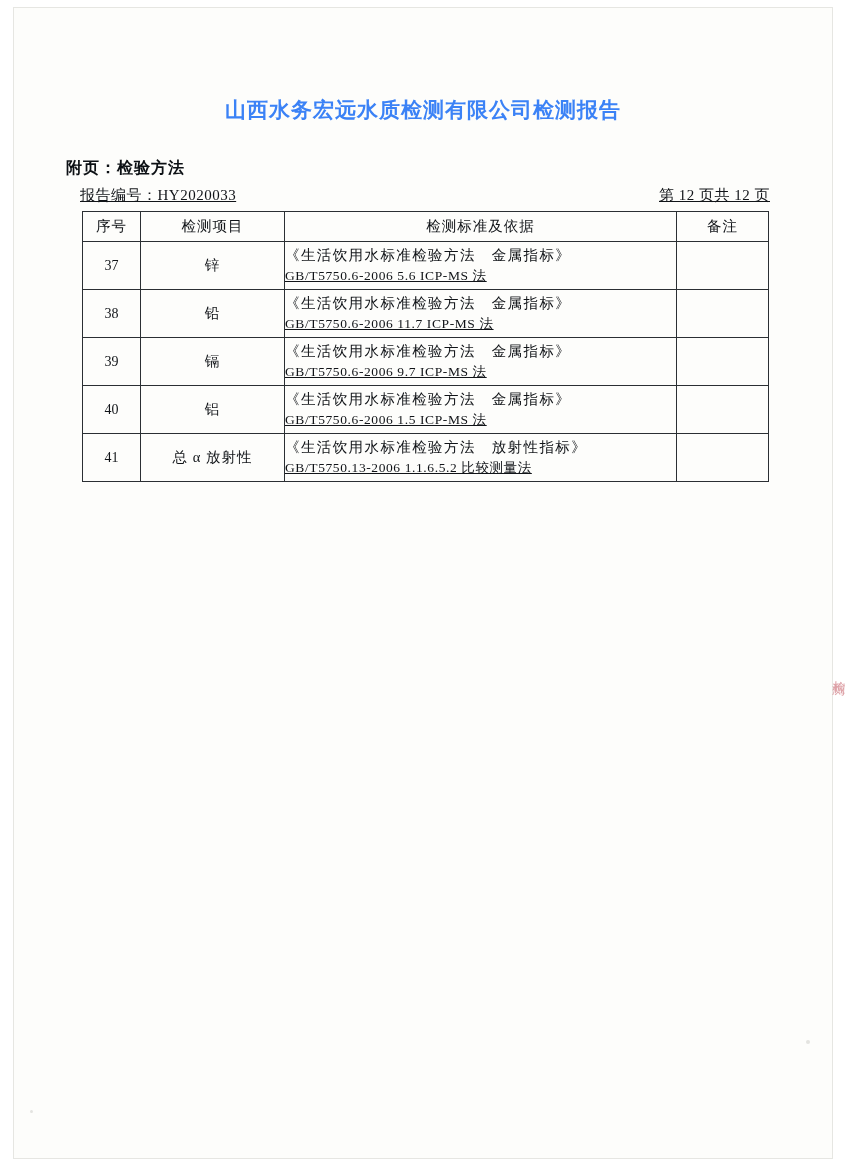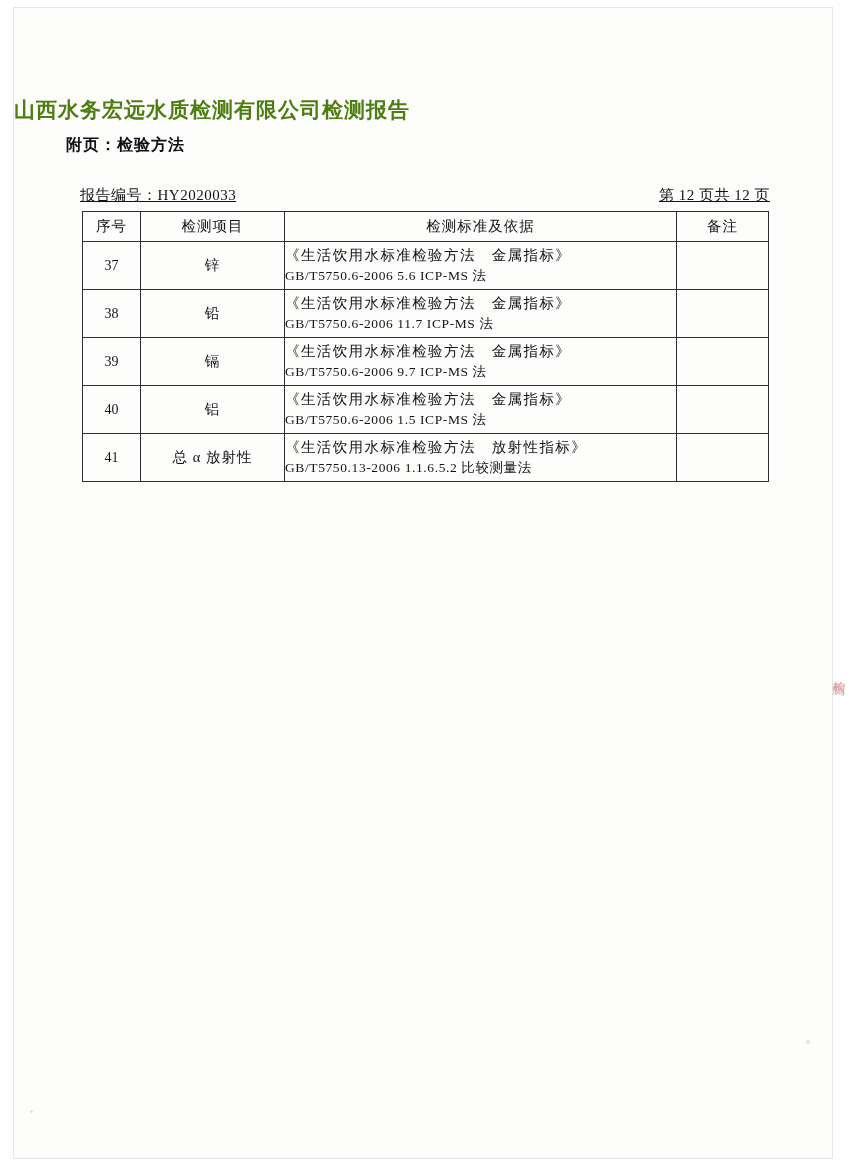--- a/index.html
+++ b/index.html
@@ -45,30 +45,31 @@
     top: 0;
     width: 818px;
     height: 1150px;
   }
 
   .doc-title {
     position: absolute;
     top: 88px;
     left: 0;
     width: 818px;
+    text-align: center;
     font-family: "DejaVu Sans", "Liberation Sans", sans-serif;
     font-weight: bold;
     font-size: 21px;
     letter-spacing: 1px;
-    color: #4d7c0f;
+    color: #3b82f6;
   }
 
   .subtitle {
     position: absolute;
-    top: 127px;
+    top: 150px;
     left: 52px;
     font-family: "DejaVu Sans", "Liberation Sans", sans-serif;
     font-weight: bold;
     font-size: 16px;
     letter-spacing: 1px;
     color: #0c1014;
   }
 
   .meta-row {
     position: absolute;
@@ -139,20 +140,21 @@
   .std-line1 {
     font-size: 14.5px;
     letter-spacing: 1.4px;
     white-space: nowrap;
   }
   .std-line2 {
     font-size: 13.5px;
     letter-spacing: 0.6px;
     white-space: nowrap;
     font-family: "Liberation Serif", serif;
+    text-decoration: underline;
   }
   td.cell-remark { }
 
   
   .scan-mark {
     position: absolute;
     right: 6px;
     top: 670px;
     width: 26px;
     height: 90px;

